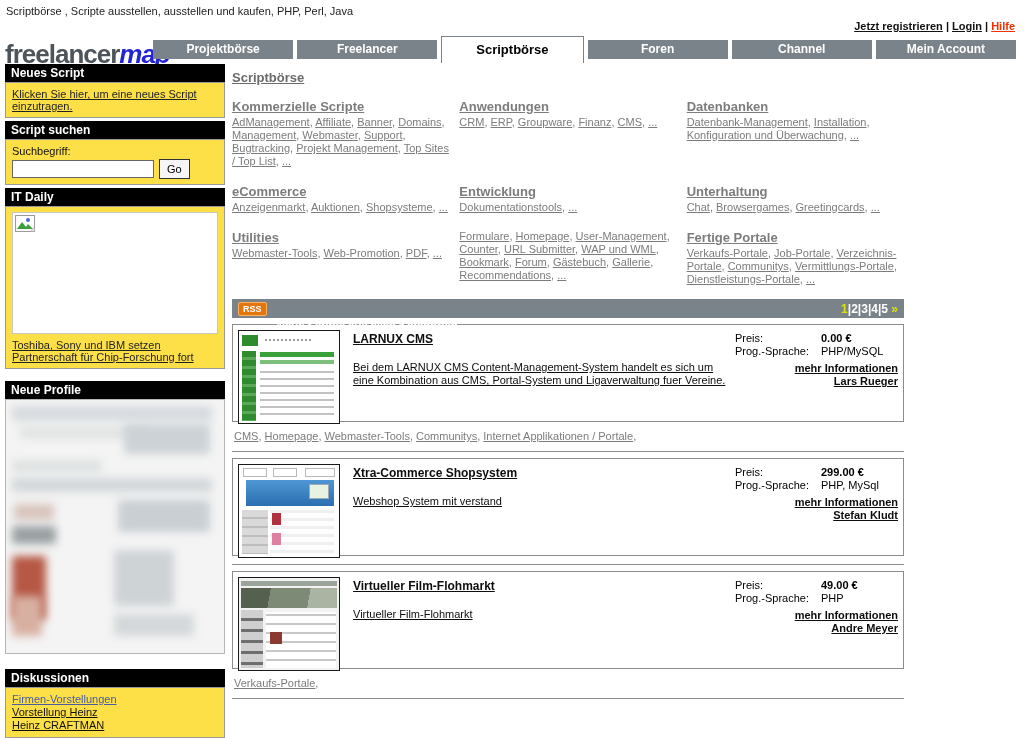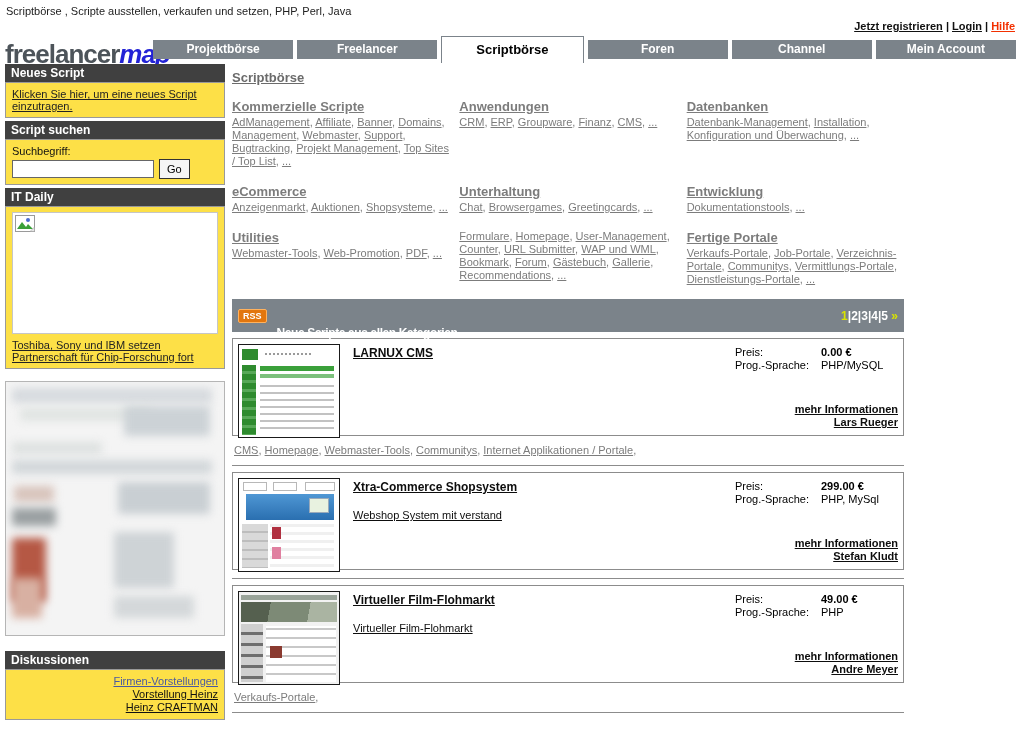--- a/index.html
+++ b/index.html
@@ -18,21 +18,21 @@
   .logo { width:144px; font-size:26px; font-weight:bold; letter-spacing:-1px; padding-top:3px; color:#4d545a; white-space:nowrap; }
   .logo .map { color:#2323d6; font-style:italic; }
   .tabs { flex:1; display:flex; }
   .tab { flex:1; margin-left:4px; background:#7b838a; color:#fff; font-weight:bold; font-size:12px;
     text-align:center; height:19px; line-height:19px; margin-top:4px; cursor:pointer; }
   .tab-active { background:#fff; color:#000; border:1px solid #7b838a; border-bottom:none;
     height:27px; line-height:25px; margin-top:0; font-size:13px; }
 
   
   .sidebar { position:absolute; left:5px; top:64px; width:220px; font-size:11px; }
-  .side-h { background:#404040; color:#fff; font-weight:bold; font-size:12px; padding:2px 6px; height:18px; }
+  .side-h { background:#000000; color:#fff; font-weight:bold; font-size:12px; padding:2px 6px; height:18px; }
   .side-box { border:1px solid #999; background:#fde047; padding:5px 6px; }
   .ns-box a { color:#222; }
   .ss-box label { display:block; margin-bottom:2px; color:#111; }
   .ss-box input[type=text] { width:142px; height:18px; border:1px solid #666; background:#fff; font-size:11px; padding:0 2px; }
   .go-btn { height:20px; margin-left:5px; border:1px solid #333; background:#f6f6f6; font-size:11px; padding:0 7px; cursor:pointer; }
   .gap3 { height:3px; } .gap12 { height:12px; } .gap15 { height:15px; }
   .itd-img { background:#fff; border:1px solid #c6c6c6; height:122px; margin-bottom:5px; padding:2px; }
   .itd-link a { color:#222; }
   .profile-blur { border:1px solid #b5b5b5; background:#f4f4f4; height:255px; position:relative; overflow:hidden; }
   .blob { position:absolute; filter:blur(4px); border-radius:2px; }
@@ -41,51 +41,51 @@
   .b3 { left:118px; top:24px; width:86px; height:30px; background:#ccd2d6; }
   .b4 { left:6px; top:60px; width:90px; height:12px; background:#dde1e0; }
   .b5 { left:6px; top:78px; width:200px; height:14px; background:#d2d7da; }
   .b6 { left:8px; top:104px; width:40px; height:16px; background:#d8c4bc; }
   .b7 { left:112px; top:100px; width:92px; height:32px; background:#c9cfd3; }
   .b8 { left:6px; top:126px; width:44px; height:18px; background:#9aa0a2; }
   .b9 { left:6px; top:156px; width:34px; height:64px; background:#b55844; }
   .b10 { left:6px; top:196px; width:30px; height:40px; background:#d8b0a2; }
   .b11 { left:108px; top:150px; width:60px; height:56px; background:#ced3d6; }
   .b12 { left:108px; top:214px; width:80px; height:22px; background:#d4d8da; }
-  .disk-box a { display:block; line-height:13px;text-align:right; }
+  .disk-box a { display:block; line-height:13px; }
   .disk-f { color:#4a5aa0; }
   .disk-t { color:#111; }
 
   
   .main { position:absolute; left:232px; top:64px; width:672px; font-size:11px; }
   .page-title { font-size:13px; font-weight:bold; color:#6b6b6b; text-decoration:underline; margin-top:6px; }
   .cat-grid { display:grid; grid-template-columns:1fr 1fr 1fr; column-gap:10px; row-gap:16px; margin-top:14px; }
   .cat-group h3 { font-size:13px; font-weight:bold; color:#6b6b6b; margin-bottom:2px; }
   .cat-group .links, .cat-row { color:#7c7c7c; line-height:13px; }
   .cat-group a, .cat-row a { color:#7c7c7c; }
 
-  .list-bar { margin-top:13px; background:#7b838a; height:33px; display:flex; align-items:center; padding:0 6px; color:#fff; }
+  .list-bar { margin-top:13px; background:#7b838a; height:19px; display:flex; align-items:center; padding:0 6px; color:#fff; }
   .rss-badge { background:#e2760e; border:1px solid #ffb25e; color:#fff; font-size:9px; font-weight:bold;
     padding:1px 4px; border-radius:2px; line-height:10px; cursor:pointer; }
   .bar-title { font-weight:bold; font-size:12px; letter-spacing:-0.4px; margin-left:10px;margin-top:35px; }
   .pager { margin-left:auto; font-weight:bold; font-size:12px; }
   .pager span { cursor:pointer; }
   .pg-cur, .pg-next { color:#d9e400; }
   .pg-sep { text-decoration:none; cursor:default; }
 
   .listing-box { margin-top:6px; border:1px solid #8c8c8c; background:#fff; padding:5px; display:flex; height:98px; }
   .thumb { width:102px; height:94px; border:1px solid #1a1a1a; background:#fff; margin-right:13px; position:relative; overflow:hidden; flex:none; cursor:pointer; }
   .mid { width:382px; padding-top:2px; }
   .l-title { font-size:12px; font-weight:bold; text-decoration:underline; color:#0d0d0d; }
   .l-desc { display:block; margin-top:15px; color:#0d0d0d; line-height:13px; }
   .rcol { flex:1; padding-top:2px; }
   .inf { display:flex; line-height:13px; }
   .inf .lbl { width:86px; }
   .inf .val-price { font-weight:bold; }
-  .more { margin-top:31px; text-align:right; line-height:13px; }
+  .more { margin-top:4px; text-align:right; line-height:13px; }
   .more a { display:inline-block; font-weight:bold; color:#0d0d0d; }
   .cat-row { margin:8px 0 0 2px; }
   hr.sep { border:none; border-top:1px solid #8c8c8c; margin:8px 0 6px; }
 
   
   .thumb i { position:absolute; display:block; }
   .lx-logo { left:3px; top:4px; width:16px; height:11px; background:#2e8b2e; }
   .lx-dots { left:26px; top:8px; width:46px; height:0; border-top:2px dotted #9a9a9a; }
   .lx-side { left:3px; top:20px; width:14px; height:70px;
     background:repeating-linear-gradient(#2e8b2e 0 6px,#57a857 6px 9px); }
@@ -113,21 +113,21 @@
     background:repeating-linear-gradient(#cfcfcf 0 8px,#6e6e6e 8px 11px); }
   .fm-content { left:27px; top:34px; width:70px; height:56px; background:#fff;
     background:repeating-linear-gradient(#fff 0 2px,#c8c8c8 2px 4px,#fff 4px 9px); }
   .fm-red { left:31px; top:54px; width:12px; height:12px; background:#8a3a30; }
 
   .broken-icon { width:20px; height:17px; }
 </style>
 </head>
 <body>
 
-<div class="meta-title">Scriptbörse , Scripte ausstellen, verkaufen und setzen, PHP, Perl, Java</div>
+<div class="meta-title">Scriptbörse , Scripte ausstellen, ausstellen und kaufen, PHP, Perl, Java</div>
 
 <div class="top-links">
   <a>Jetzt registrieren</a>
   <span class="sep">|</span>
   <a>Login</a>
   <span class="sep">|</span>
   <a class="help">Hilfe</a>
 </div>
 
 <div class="tab-row">
@@ -167,20 +167,21 @@
         <rect x="0.5" y="0.5" width="19" height="16" fill="#fff" stroke="#9a9a9a"></rect>
         <polygon points="2,14 7,7 11,12 13,9 18,14" fill="#3aa03a"></polygon>
         <circle cx="13" cy="5" r="2" fill="#4a6ad0"></circle>
         <polygon points="19.5,12 19.5,16.5 15,16.5" fill="#e6e6e6" stroke="#9a9a9a" stroke-width="0.5"></polygon>
       </svg>
     </div>
     <div class="itd-link"><a>Toshiba, Sony und IBM setzen Partnerschaft für Chip-Forschung fort</a></div>
   </div>
 
   <div class="gap12"></div>
+  <div class="side-h">Neue Profile</div>
   <div class="profile-blur">
     <span class="blob b1"></span>
       <span class="blob b2"></span>
       <span class="blob b3"></span>
     <span class="blob b4"></span>
       <span class="blob b5"></span>
       <span class="blob b6"></span>
     <span class="blob b7"></span>
       <span class="blob b8"></span>
       <span class="blob b9"></span>
@@ -213,26 +214,26 @@
     </div>
     <div class="cat-group">
       <h3><a>Datenbanken</a></h3>
       <div class="links"><a>Datenbank-Management</a>, <a>Installation</a>, <a>Konfiguration und Überwachung</a>, <a>...</a></div>
     </div>
     <div class="cat-group">
       <h3><a>eCommerce</a></h3>
       <div class="links"><a>Anzeigenmarkt</a>, <a>Auktionen</a>, <a>Shopsysteme</a>, <a>...</a></div>
     </div>
     <div class="cat-group">
+      <h3><a>Entwicklung</a></h3>
+      <div class="links"><a>Dokumentationstools</a>, <a>...</a></div>
+    </div>
+    <div class="cat-group">
       <h3><a>Unterhaltung</a></h3>
       <div class="links"><a>Chat</a>, <a>Browsergames</a>, <a>Greetingcards</a>, <a>...</a></div>
-    </div>
-    <div class="cat-group">
-      <h3><a>Entwicklung</a></h3>
-      <div class="links"><a>Dokumentationstools</a>, <a>...</a></div>
     </div>
     <div class="cat-group">
       <h3><a>Utilities</a></h3>
       <div class="links"><a>Webmaster-Tools</a>, <a>Web-Promotion</a>, <a>PDF</a>, <a>...</a></div>
     </div>
     <div class="cat-group">
       <div class="links"><a>Formulare</a>, <a>Homepage</a>, <a>User-Management</a>, <a>Counter</a>, <a>URL Submitter</a>, <a>WAP und WML</a>, <a>Bookmark</a>, <a>Forum</a>, <a>Gästebuch</a>, <a>Gallerie</a>, <a>Recommendations</a>, <a>...</a></div>
     </div>
     <div class="cat-group">
       <h3><a>Fertige Portale</a></h3>
@@ -254,20 +255,21 @@
       <span class="thumb">
         <i class="lx-logo"></i>
           <i class="lx-dots"></i>
           <i class="lx-side"></i>
           <i class="lx-line1"></i>
           <i class="lx-line2"></i>
           <i class="lx-txt"></i>
       </span>
       <span class="mid">
         <a class="l-title">LARNUX CMS</a>
+        <a class="l-desc">Bei dem LARNUX CMS Content-Management-System handelt es sich um eine Kombination aus CMS, Portal-System und Ligaverwaltung fuer Vereine.</a>
       </span>
       <span class="rcol">
         <span class="inf">
             <span class="lbl">Preis:</span>
             <span class="val-price">0.00 €</span>
           </span>
         <span class="inf">
             <span class="lbl">Prog.-Sprache:</span>
             <span>PHP/MySQL</span>
           </span>

